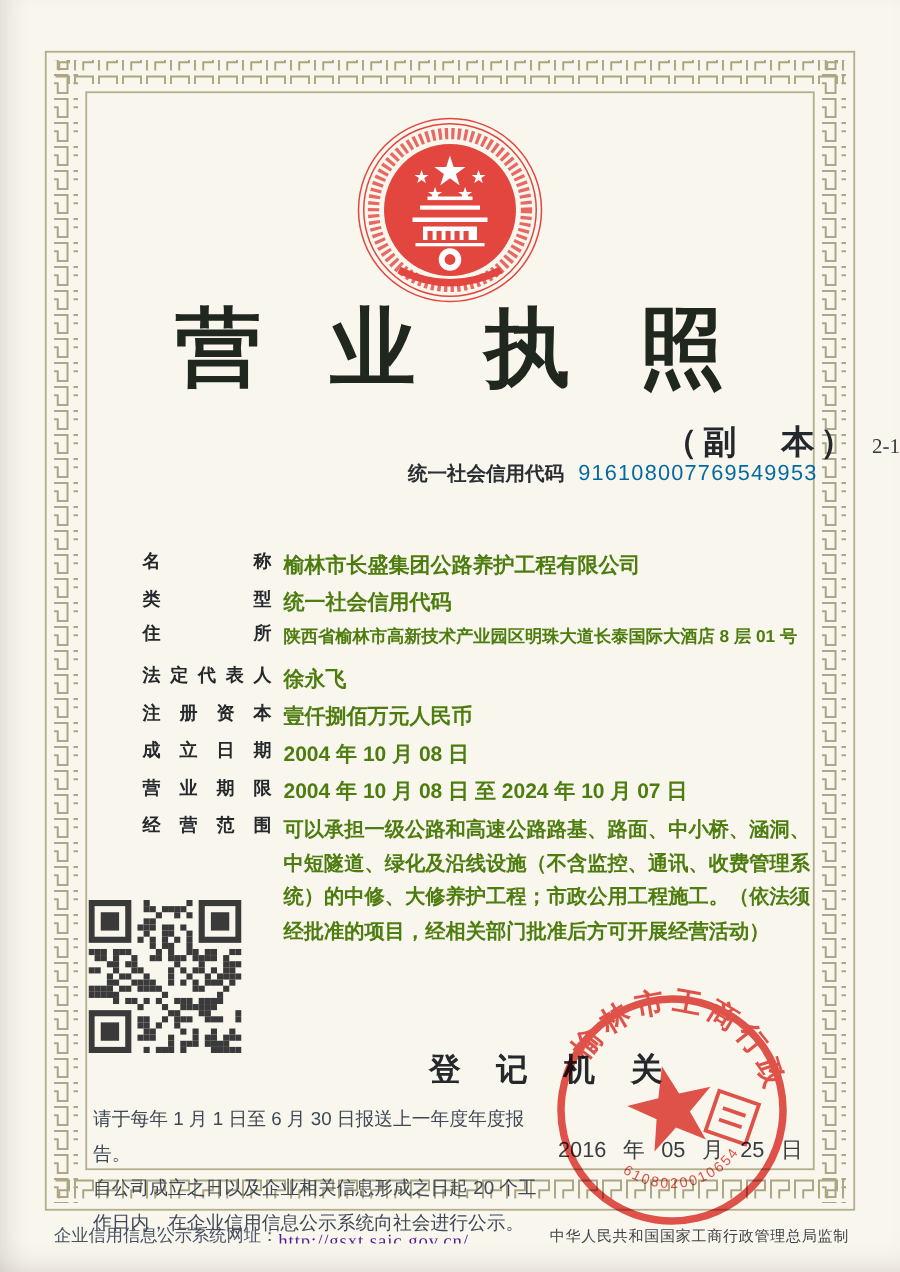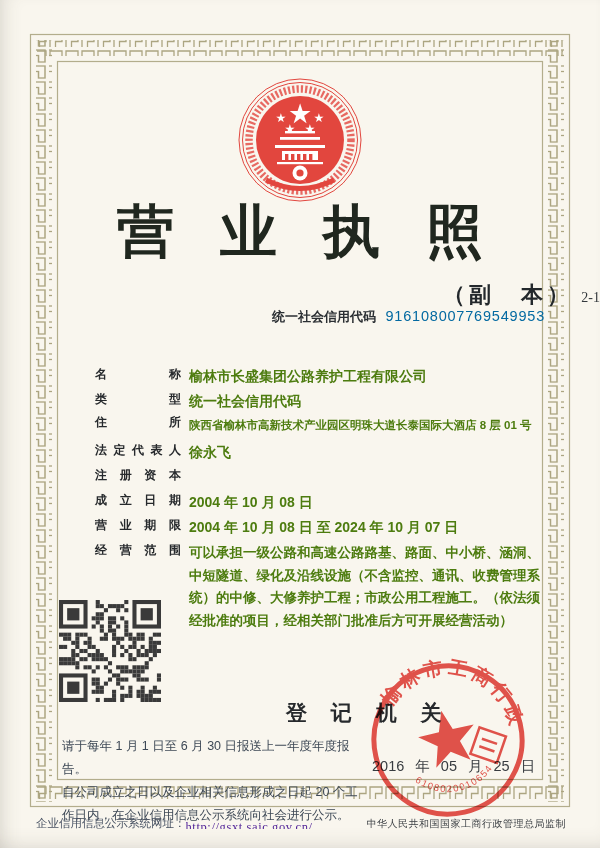--- a/index.html
+++ b/index.html
@@ -122,20 +122,21 @@
   <div class="frow" style="top:414px">
     <span class="flabel">住所</span>
     <span class="fvalue fv-small">陕西省榆林市高新技术产业园区明珠大道长泰国际大酒店 8 层 01 号</span>
   </div>
   <div class="frow" style="top:442px">
     <span class="flabel">法定代表人</span>
     <span class="fvalue">徐永飞</span>
   </div>
   <div class="frow" style="top:467px">
     <span class="flabel">注册资本</span>
+    <span class="fvalue">壹仟捌佰万元人民币</span>
   </div>
   <div class="frow" style="top:492px">
     <span class="flabel">成立日期</span>
     <span class="fvalue">2004 年 10 月 08 日</span>
   </div>
   <div class="frow" style="top:517px">
     <span class="flabel">营业期限</span>
     <span class="fvalue">2004 年 10 月 08 日 至 2024 年 10 月 07 日</span>
   </div>
   <div class="frow" style="top:542px">

